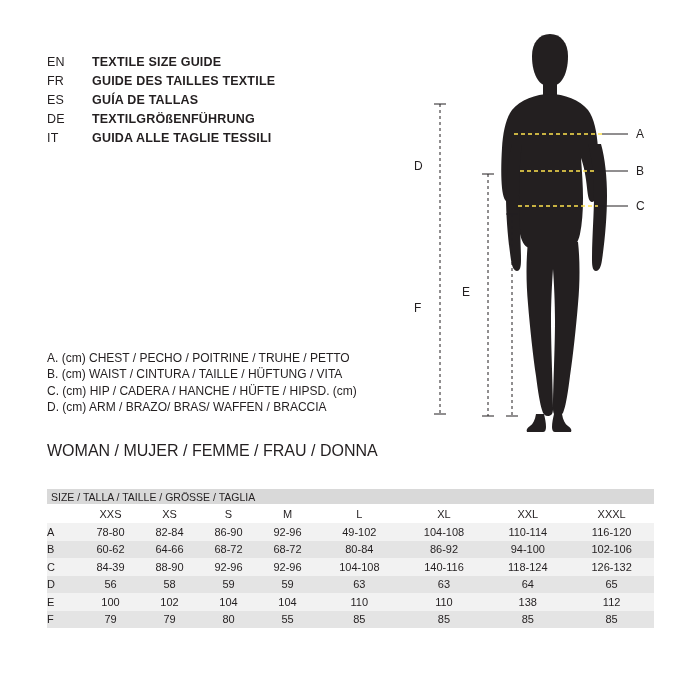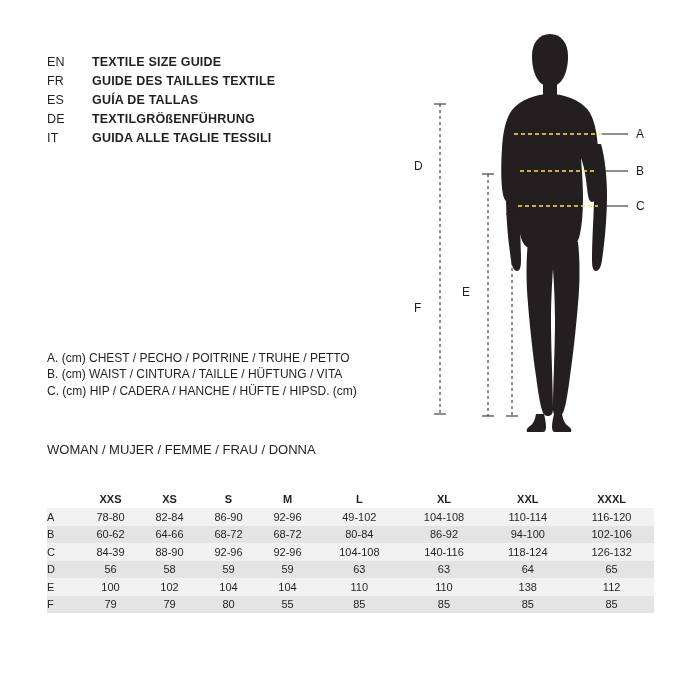--- a/index.html
+++ b/index.html
@@ -52,21 +52,21 @@
   .legend-row {
     font-size: 12px;
     line-height: 16.3px;
     white-space: nowrap;
     color: #231f20;
   }
   .legend-title {
     position: absolute;
     left: 47px;
     top: 442px;
-    font-size: 13px;
+    font-size: 16px;
     color: #231f20;
     white-space: nowrap;
   }
 
   
   .figure {
     position: absolute;
     left: 400px;
     top: 24px;
     width: 290px;
@@ -96,21 +96,21 @@
   }
   .row-light td { background: #f2f2f2; }
   .row-dark td  { background: #e4e4e4; }
   .col-label {
     width: 34px;
     padding-left: 4px;
     text-align: left;
   }
   .cell { text-align: center; }
   .col-head td { background: #ffffff; height: 19px; }
-  .col-head .cell { font-weight: bold; }
+  .col-head .cell { font-weight: normal; }
 </style>
 </head>
 <body>
 
 <div class="lang-block">
   <div class="lang-row">
     <span class="lang-code">EN</span>
     <span class="lang-text">TEXTILE SIZE GUIDE</span>
   </div>
   <div class="lang-row">
@@ -219,26 +219,30 @@
     <text x="14" y="146" font-family="Liberation Sans, sans-serif" font-size="12" fill="#231f20">D</text>
     <text x="62" y="272" font-family="Liberation Sans, sans-serif" font-size="12" fill="#231f20">E</text>
     <text x="14" y="288" font-family="Liberation Sans, sans-serif" font-size="12" fill="#231f20">F</text>
   </svg>
 </div>
 
 <div class="legend">
   <div class="legend-row">A. (cm) CHEST / PECHO / POITRINE / TRUHE / PETTO</div>
   <div class="legend-row">B. (cm) WAIST / CINTURA / TAILLE / HÜFTUNG / VITA</div>
   <div class="legend-row">C. (cm) HIP / CADERA / HANCHE / HÜFTE / HIPSD. (cm)</div>
+  <div class="legend-row">D. (cm) ARM / BRAZO/ BRAS/ WAFFEN / BRACCIA</div>
 </div>
 
 <div class="legend-title">WOMAN / MUJER / FEMME / FRAU / DONNA</div>
 
 <table class="size-table">
   <tbody>
+    <tr class="hdr-band">
+      <td colspan="9">SIZE / TALLA / TAILLE / GRÖSSE / TAGLIA</td>
+    </tr>
     <tr class="col-head">
       <td class="col-label"></td>
       <td class="cell">XXS</td>
       <td class="cell">XS</td>
       <td class="cell">S</td>
       <td class="cell">M</td>
       <td class="cell">L</td>
       <td class="cell">XL</td>
       <td class="cell">XXL</td>
       <td class="cell">XXXL</td>

